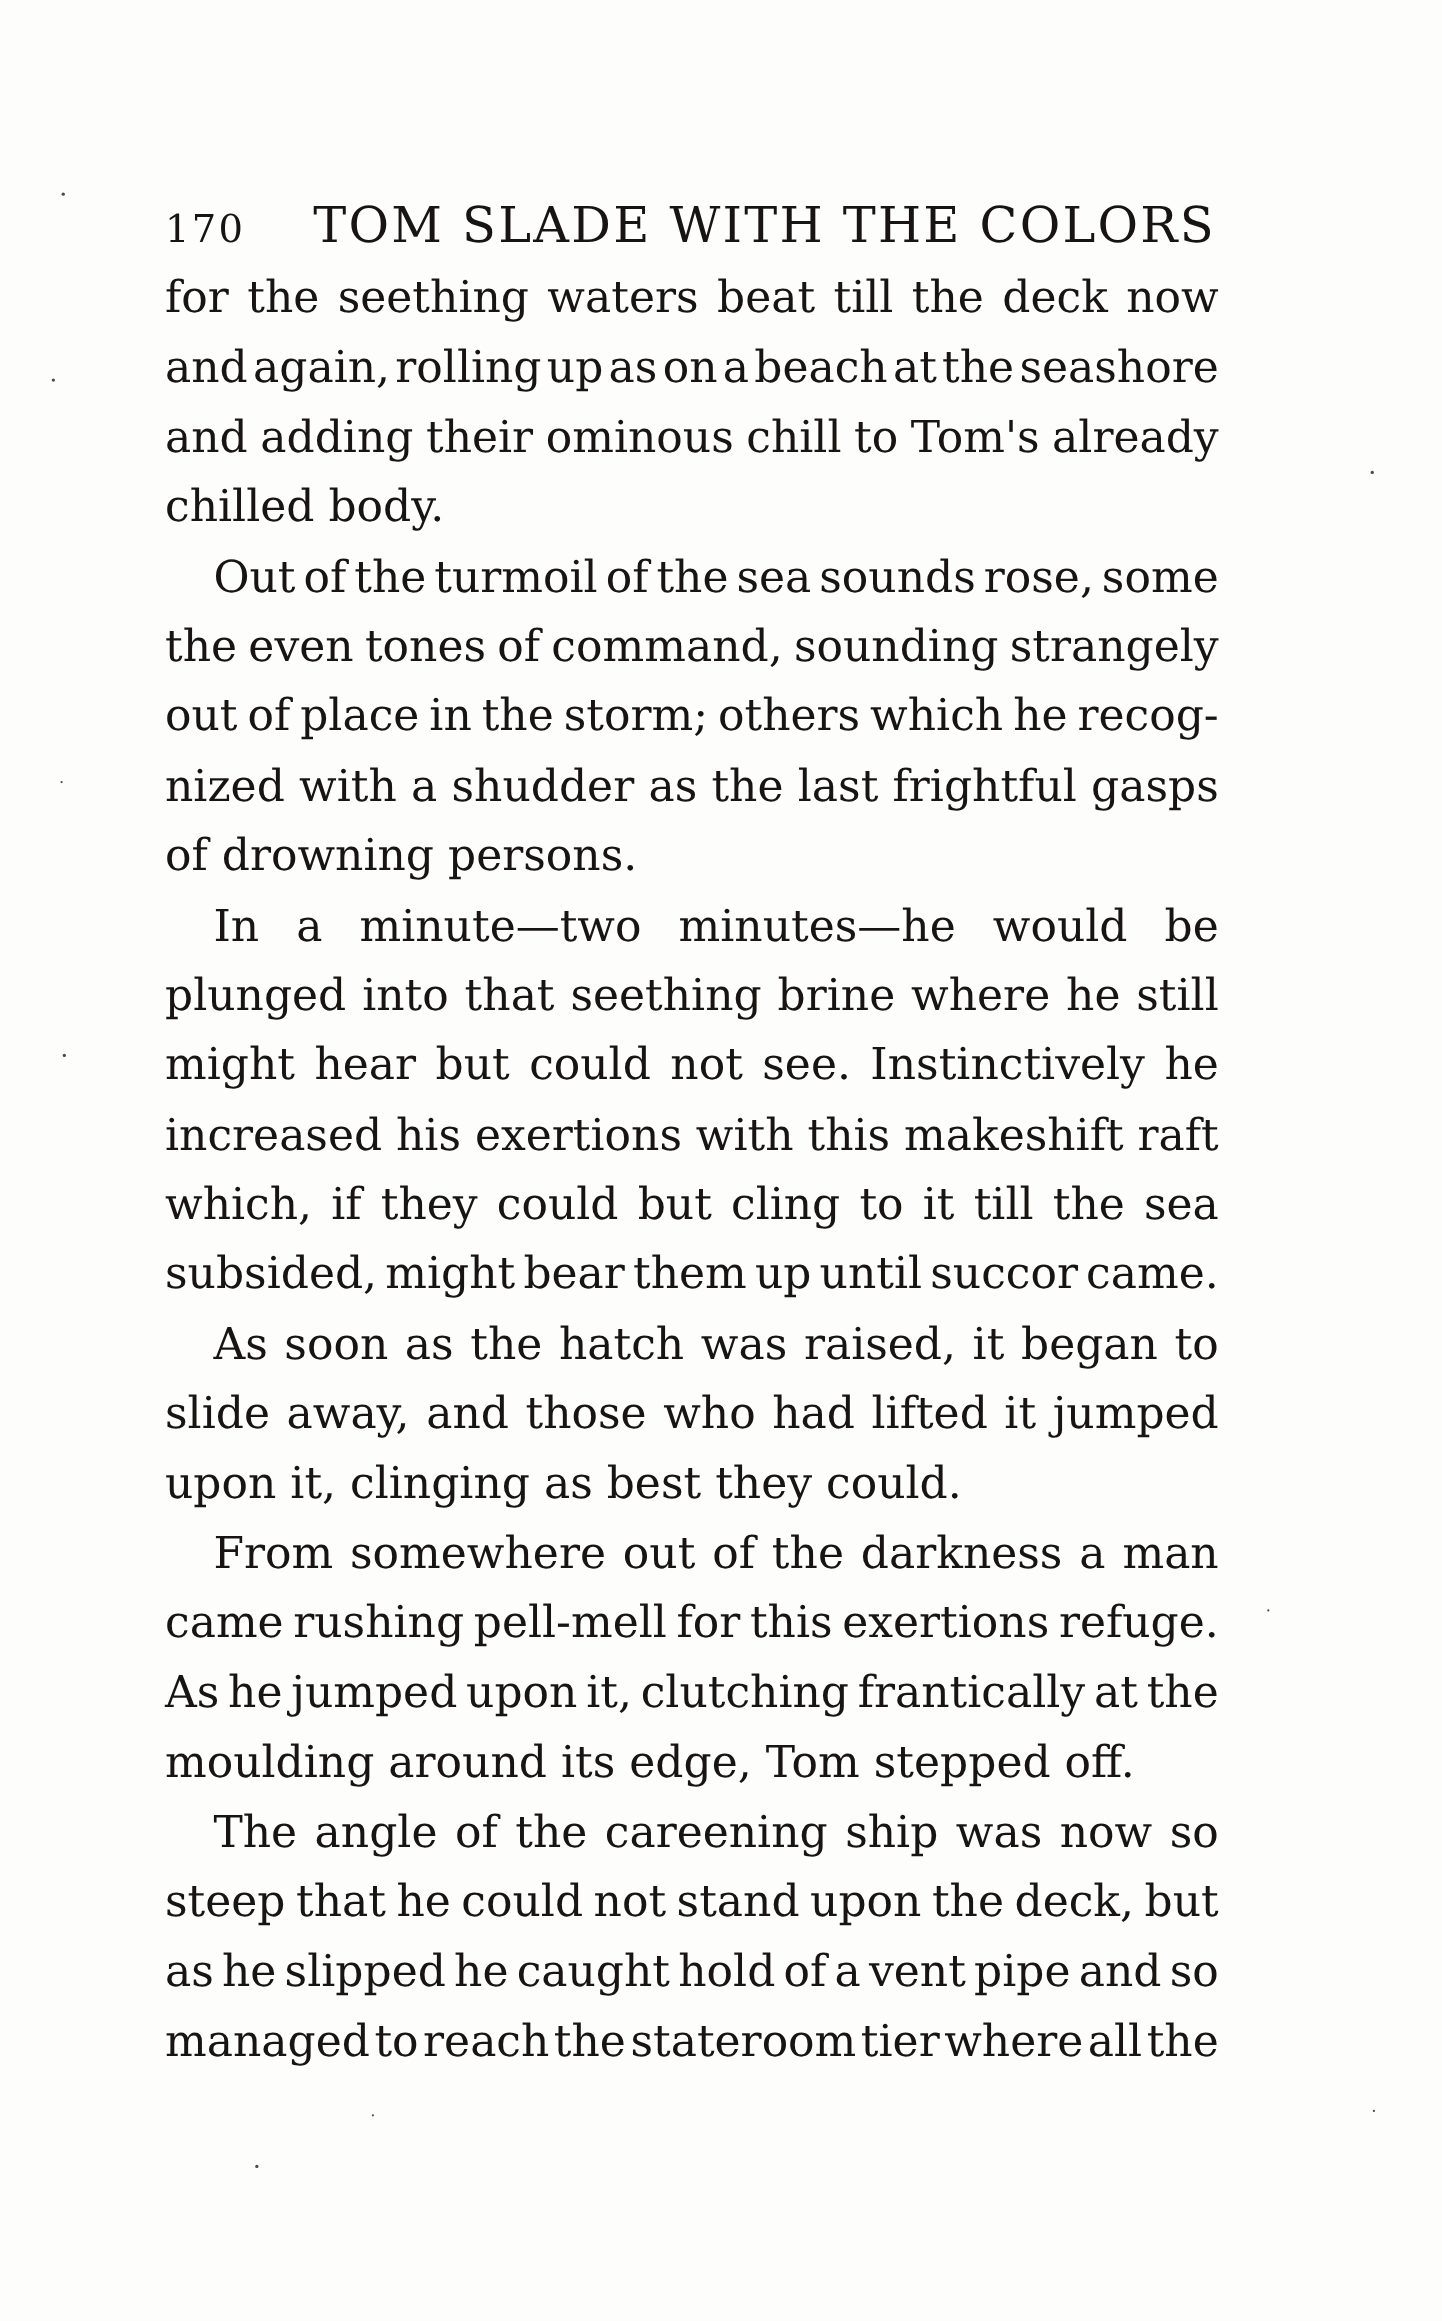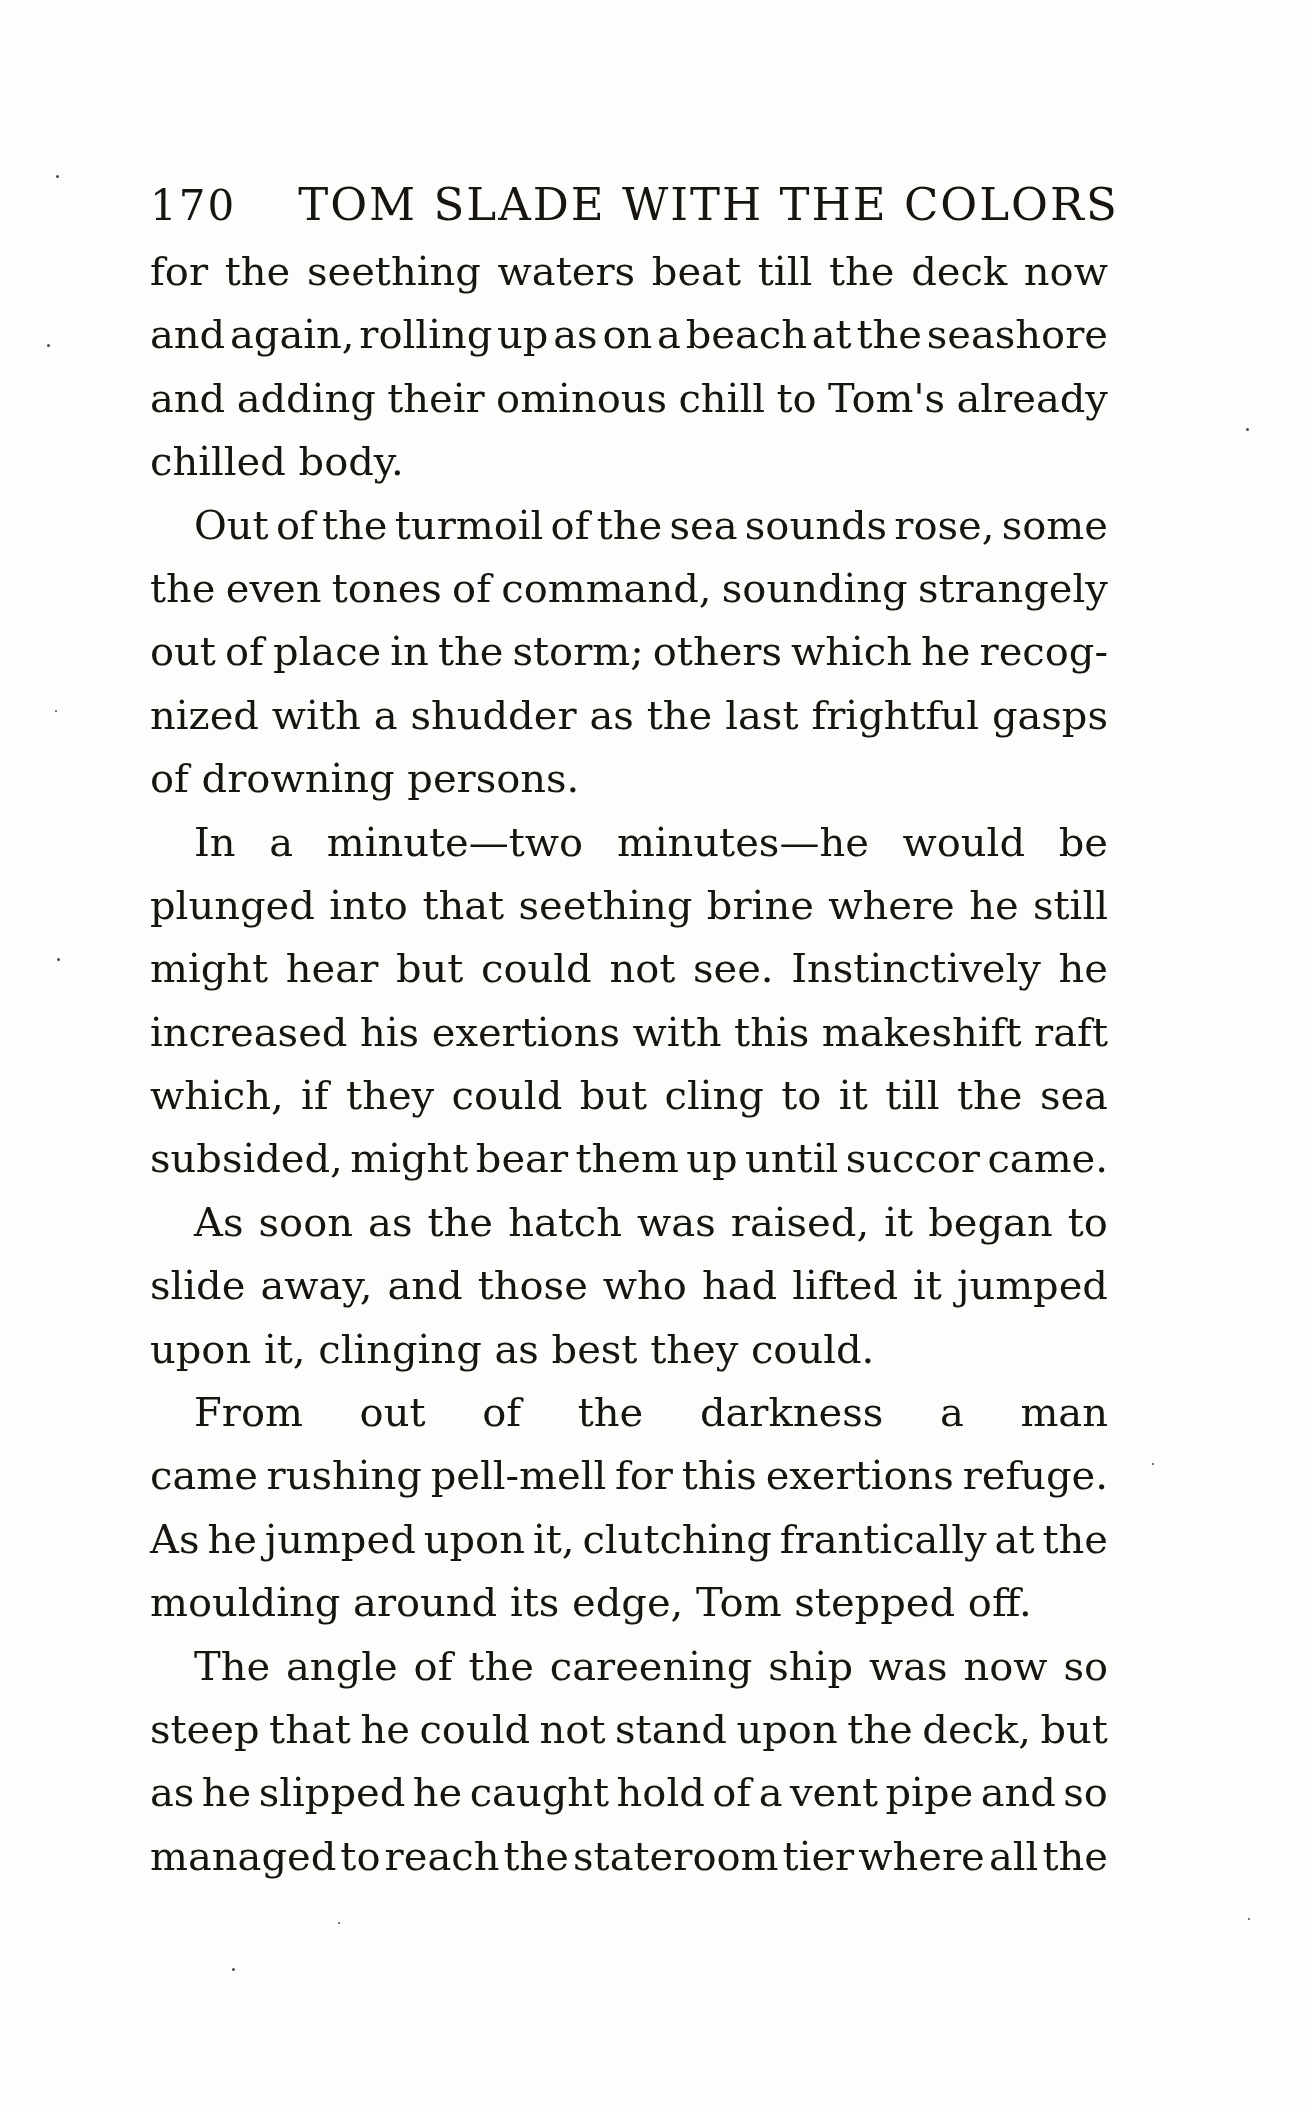--- a/index.html
+++ b/index.html
@@ -18,21 +18,21 @@
   }
   .running-header {
     position: absolute;
     left: 150px;
     top: 178px;
     width: 958px;
     display: flex;
     align-items: baseline;
   }
   .page-number {
-    font-size: 42px;
+    font-size: 35px;
     letter-spacing: 2px;
   }
   .page-title {
     font-size: 45px;
     letter-spacing: 2px;
     margin-left: 62px;
     white-space: nowrap;
     text-align: right;
   }
   .body-text {
@@ -238,20 +238,21 @@
         <span>who</span>
         <span>had</span>
         <span>lifted</span>
         <span>it</span>
         <span>jumped</span>
       </div>
     <div class="line">upon it, clinging as best they could.</div>
 
     <div class="line j indent">
         <span>From</span>
+        <span>somewhere</span>
         <span>out</span>
         <span>of</span>
         <span>the</span>
         <span>darkness</span>
         <span>a</span>
         <span>man</span>
       </div>
     <div class="line j">
         <span>came</span>
         <span>rushing</span>

